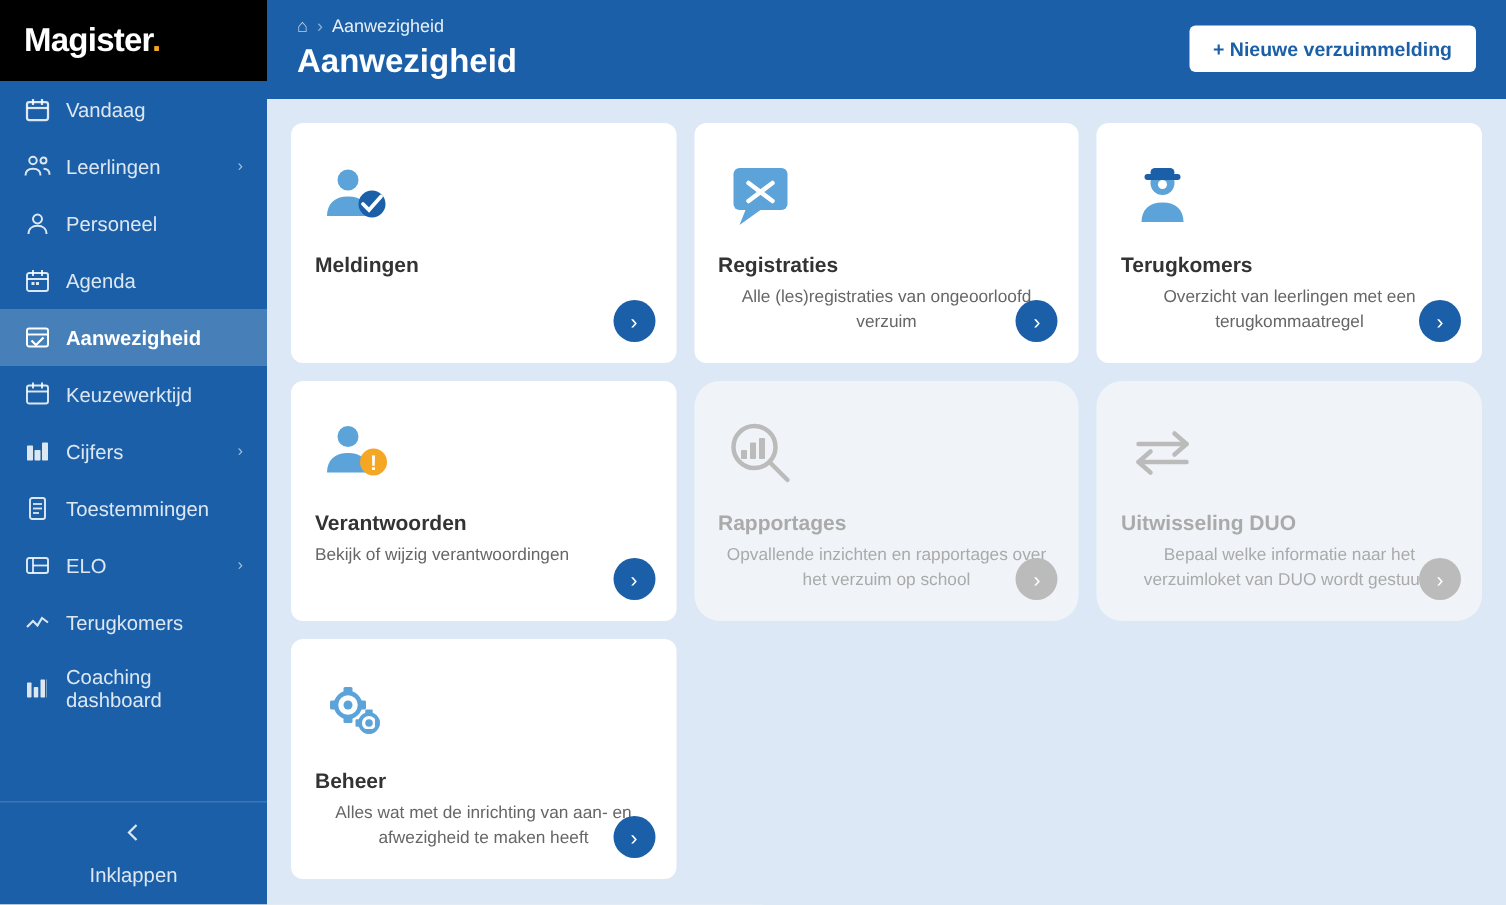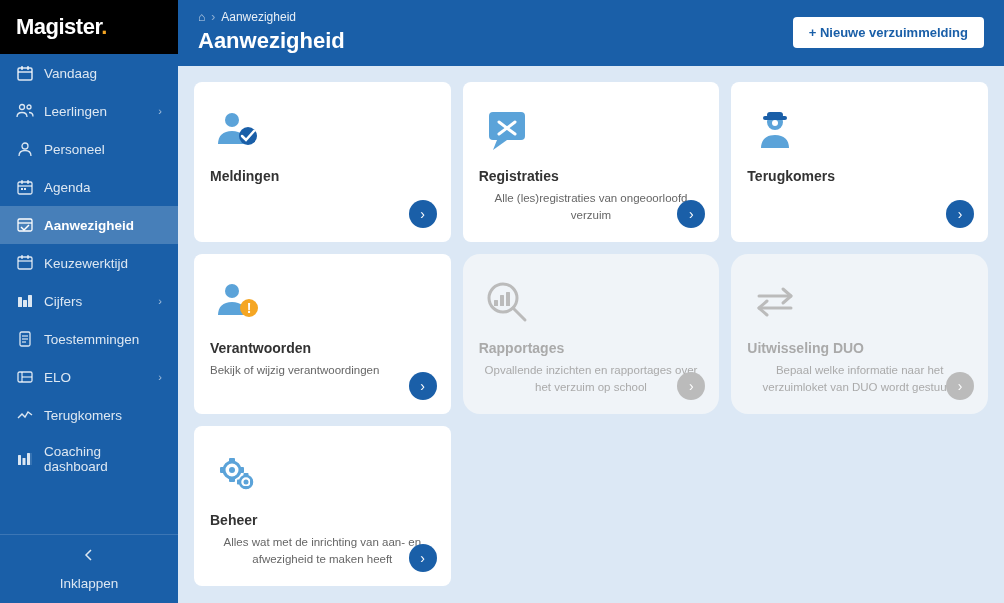--- a/index.html
+++ b/index.html
@@ -408,20 +408,21 @@
 
             <rect x="14" y="12" width="24" height="4" rx="2" fill="#1a5fa8"></rect>
             <rect x="18" y="8" width="16" height="6" rx="3" fill="#1a5fa8"></rect>
 
             <circle cx="26" cy="19" r="3" fill="white"></circle>
 
             <path d="M12 44c0-8 5-13 14-13s14 5 14 13" fill="#5ba3d9"></path>
           </svg>
         </div>
         <div class="card-title">Terugkomers</div>
+        <div class="card-desc">Overzicht van leerlingen met een terugkommaatregel</div>
         <div class="card-arrow">›</div>
       </div>
 
       <div class="card">
         <div class="card-icon">
           <svg width="52" height="52" viewBox="0 0 52 52" fill="none">
 
             <circle cx="20" cy="15" r="7" fill="#5ba3d9"></circle>
             <path d="M6 39c0-8 5-13 14-13s14 5 14 13" fill="#5ba3d9"></path>
 

